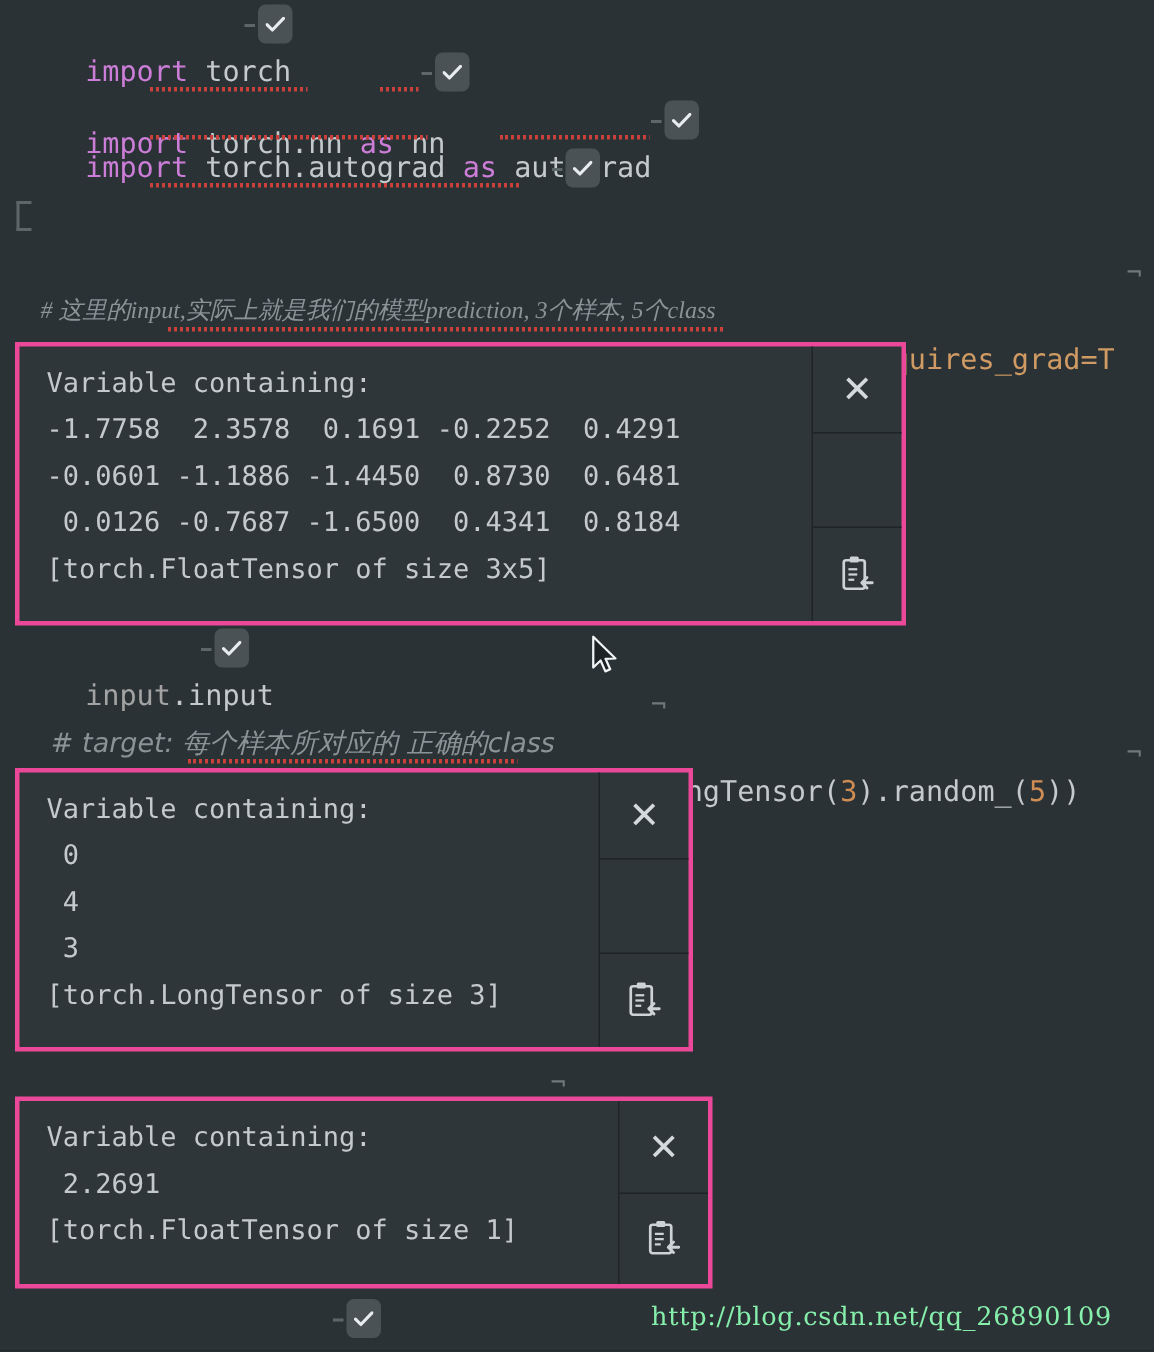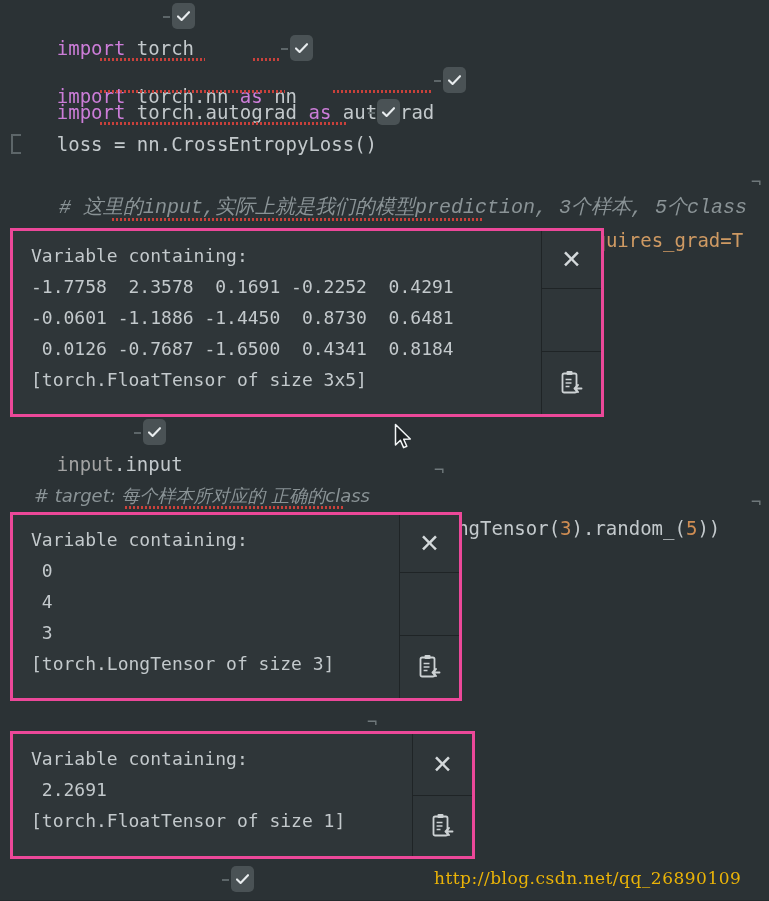--- a/index.html
+++ b/index.html
@@ -126,21 +126,21 @@
   .x-glyph {
     color: #d4d9db;
     font-size: 25px;
     line-height: 1;
     font-family: "DejaVu Sans", sans-serif;
   }
 
   
   .watermark {
     position: absolute;
-    color: #eab308;
+    color: #86efac;
     font-family: "DejaVu Serif", "Liberation Serif", serif;
     font-size: 17px;
     letter-spacing: 0.5px;
     white-space: nowrap;
   }
 
   
   .cursor-arrow {
     position: absolute;
     pointer-events: none;
@@ -187,34 +187,31 @@
   </div>
   <div class="sq" style="left:100px; top:90px; width:185px;"></div>
   <div class="sq" style="left:333px; top:90px; width:100px;"></div>
   <div class="dash" style="left:434px; top:80px;"></div>
   <div class="badge" style="left:443px; top:67px;">
     <svg width="13" height="11" viewBox="0 0 13 11">
       <path d="M1 5.4 L4.6 9 L12 1.2" stroke="#e8ecee" stroke-width="2.1" fill="none" stroke-linecap="round" stroke-linejoin="round"></path>
     </svg>
   </div>
 
-  <div class="line" style="top:96px;">
-    <span class="plain">loss = nn.CrossEntropyLoss()</span>
-  </div>
   <div class="sq" style="left:100px; top:122px; width:248px;"></div>
   <div class="dash" style="left:368px; top:112px;"></div>
   <div class="badge" style="left:377px; top:99px;">
     <svg width="13" height="11" viewBox="0 0 13 11">
       <path d="M1 5.4 L4.6 9 L12 1.2" stroke="#e8ecee" stroke-width="2.1" fill="none" stroke-linecap="round" stroke-linejoin="round"></path>
     </svg>
   </div>
 
   <div class="foldbracket" style="left:11px; top:134px;"></div>
 
-  <div class="line comment" style="top:160px; font-family:Liberation Mono, monospace; font-size:20px;text-align:center;">
+  <div class="line comment" style="top:160px; font-family:Liberation Serif, serif; font-size:16px;text-align:center;">
     <span># 这里的input,实际上就是我们的模型prediction, 3个样本, 5个class</span>
   </div>
   <div class="wrapmark" style="left:751px; top:174px;">¬</div>
 
   <div class="line" style="top:192px;">
     <span class="local">input</span><span class="plain"> = autograd.Variable(torch.randn(</span><span class="num">3</span><span class="plain">, </span><span class="num">5</span><span class="plain">), </span><span class="param">requires_grad=T</span>
   </div>
   <div class="sq" style="left:112px; top:218px; width:370px;"></div>
 
   <div class="outbox" style="left:10px; top:228px; width:594px; height:189px;">

